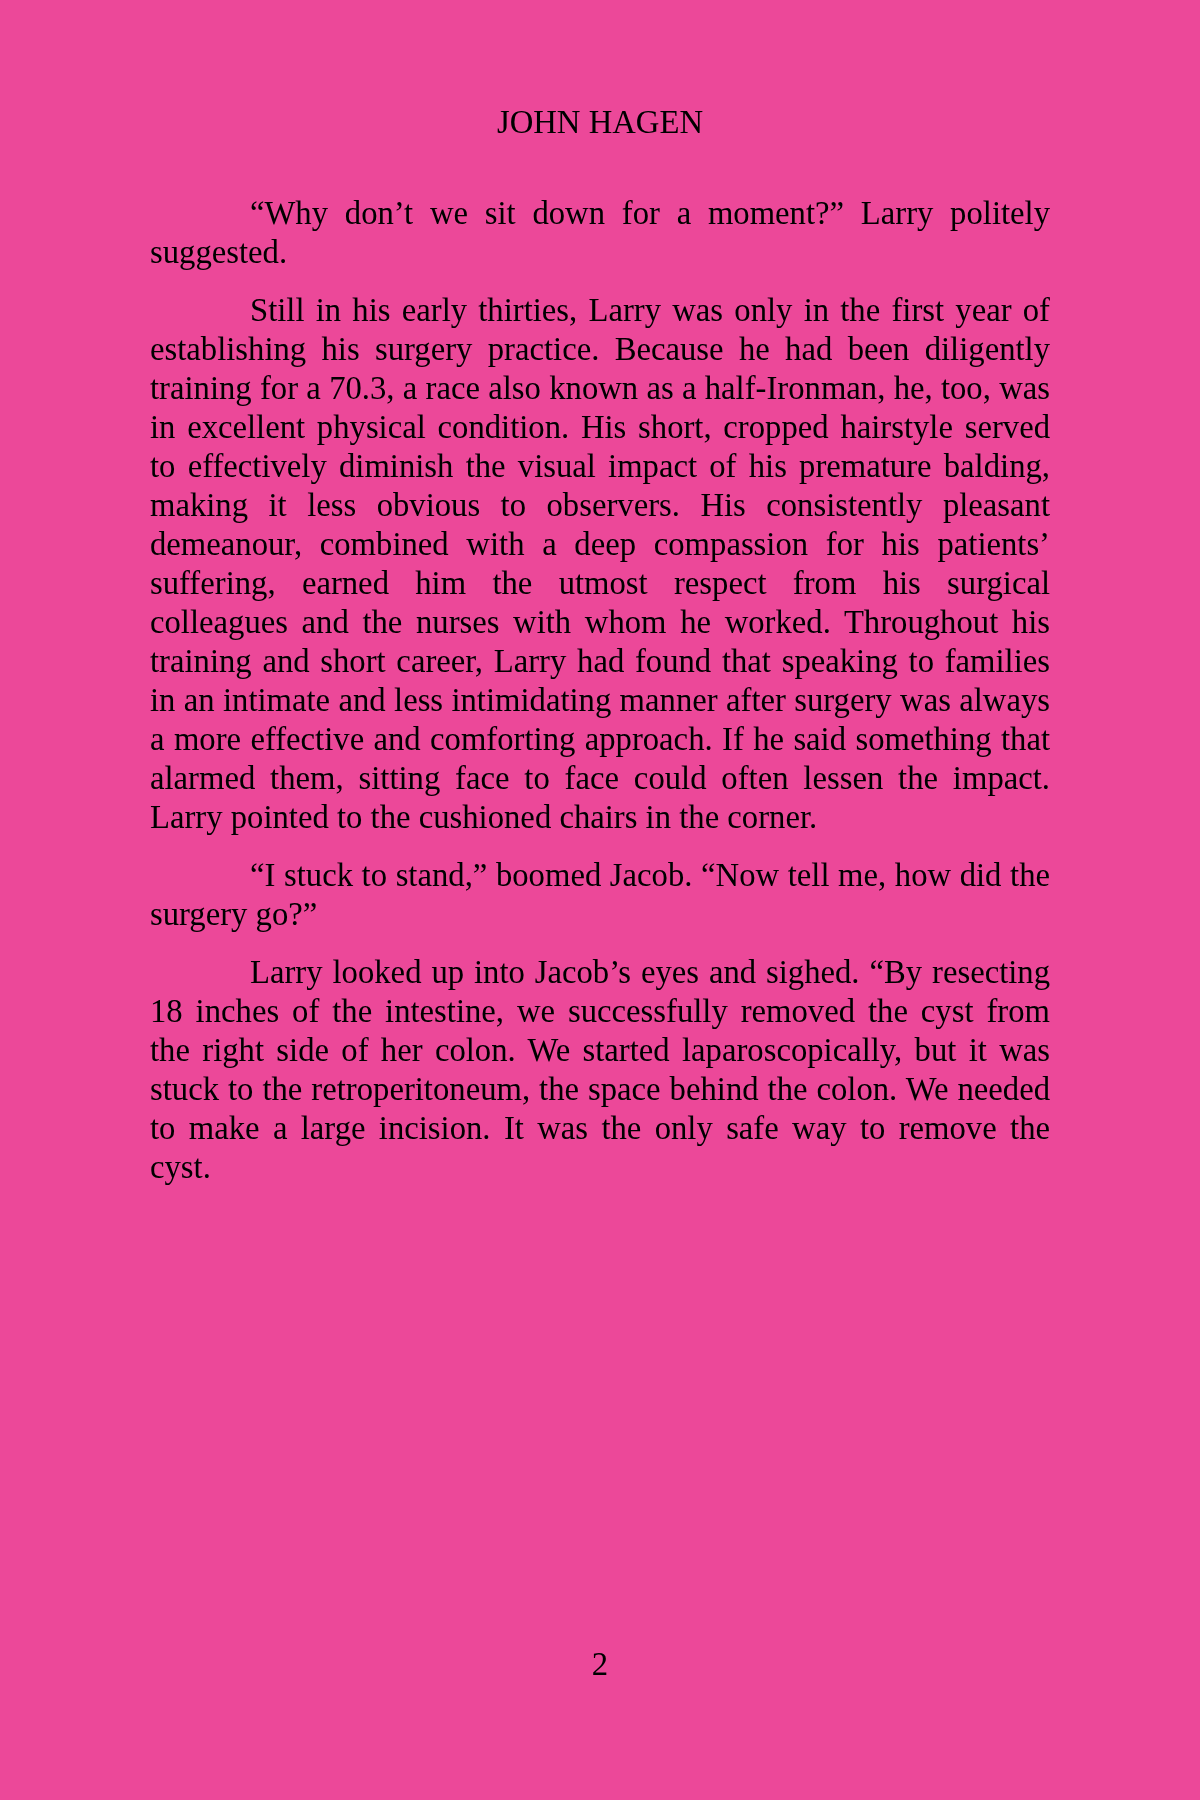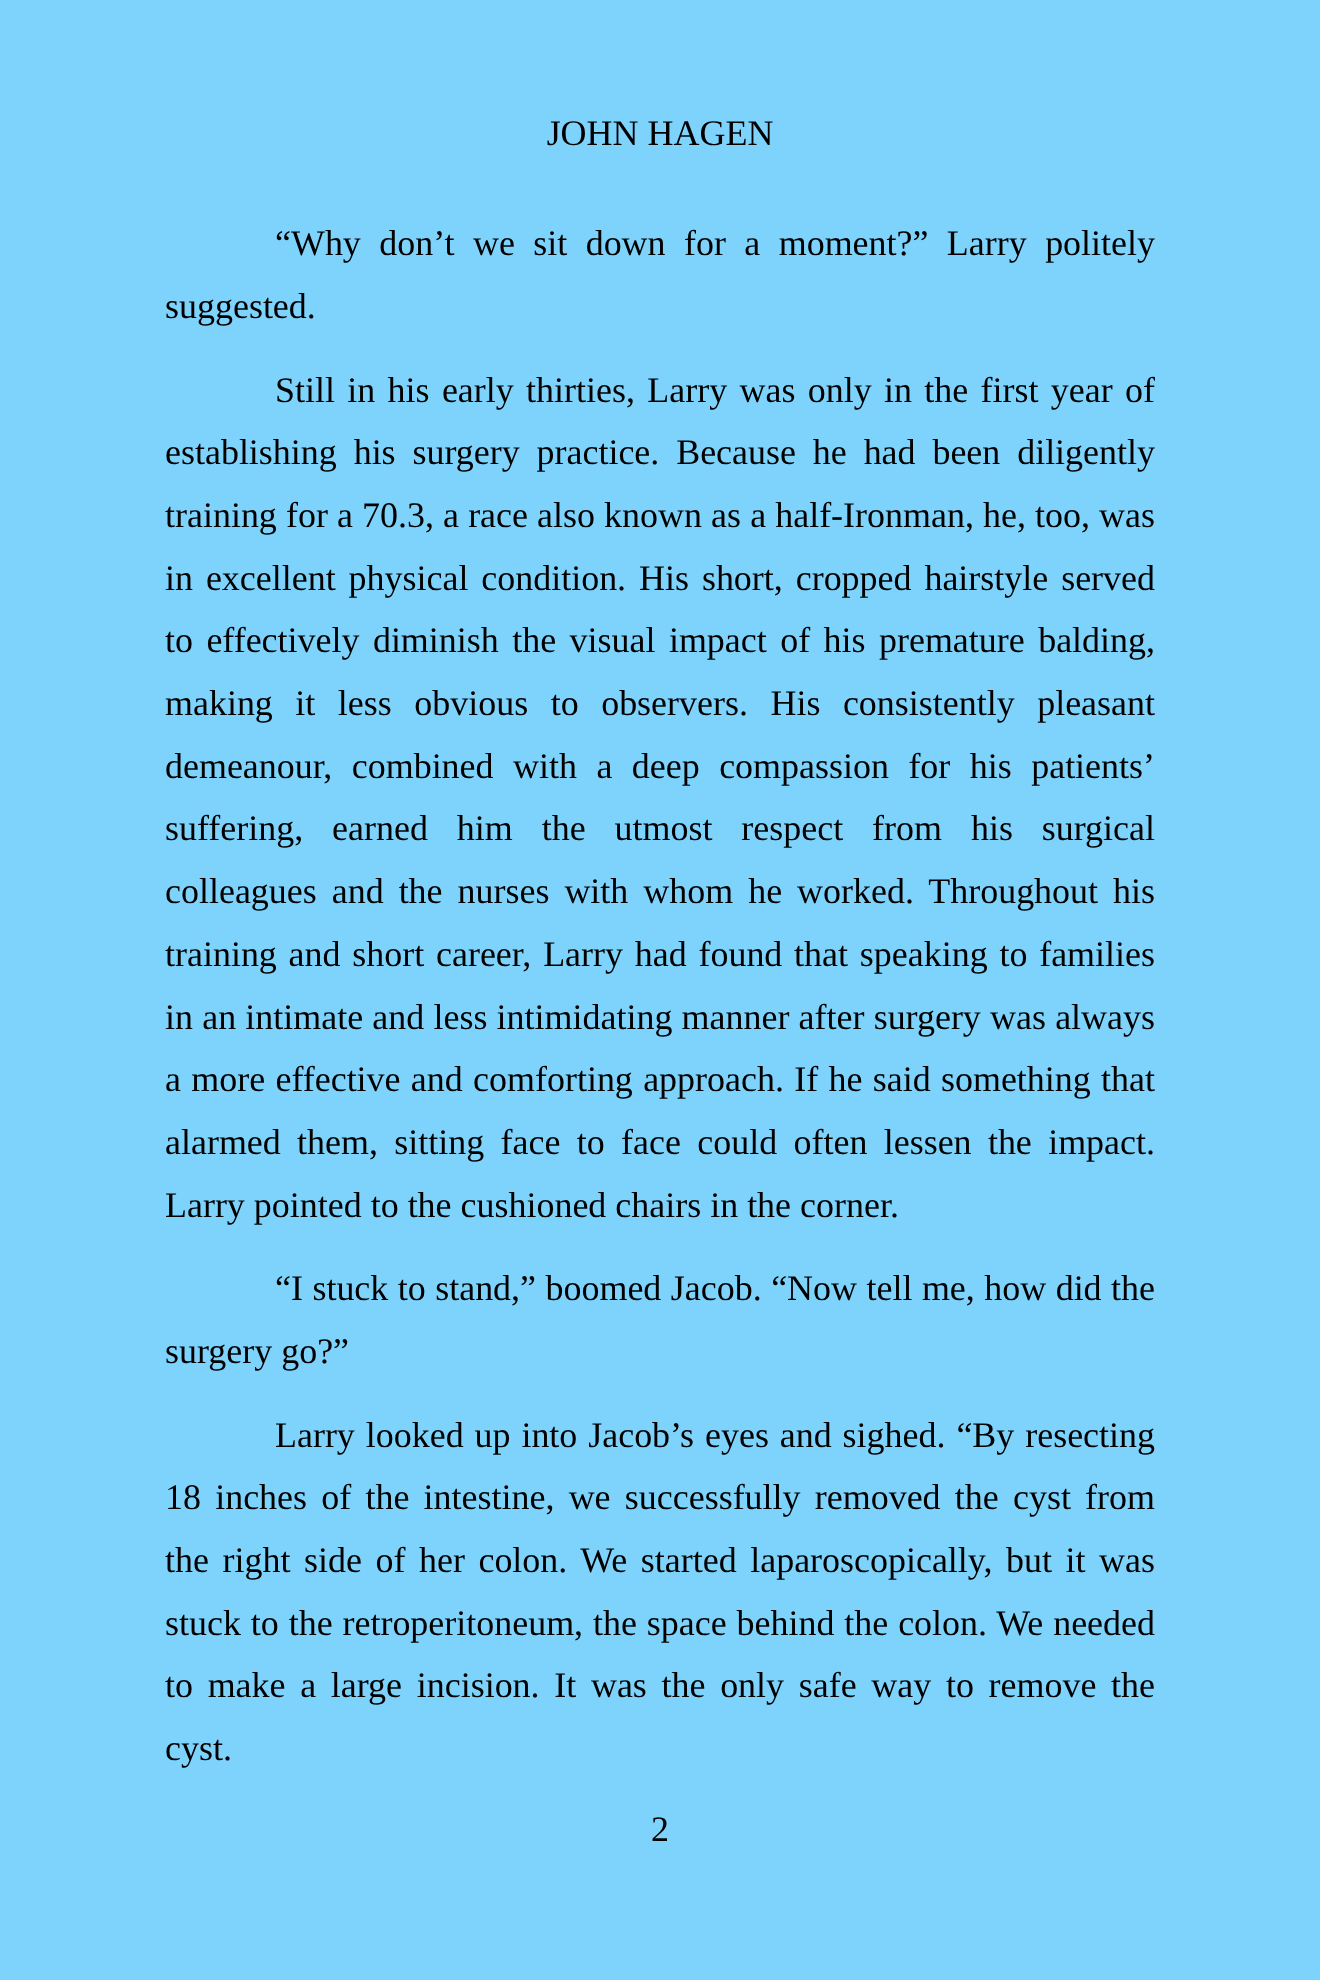--- a/index.html
+++ b/index.html
@@ -4,39 +4,39 @@
 <style>
   html, body {
     margin: 0;
     padding: 0;
     background: #ffffff;
   }
   .page {
     position: relative;
     width: 1200px;
     height: 1800px;
-    background: #7dd3fc;
+    background: #ec4899;
     box-sizing: border-box;
     padding: 94px 150px 0 150px;
     font-family: "Liberation Serif", "DejaVu Serif", serif;
     font-size: 32.7px;
     color: #000000;
     overflow: hidden;
   }
   .running-head {
     text-align: center;
     line-height: 57px;
     margin: 0 0 43px 0;
     white-space: nowrap;
   }
   .body-text p {
     margin: 0 0 19px 0;
     text-align: justify;
     text-indent: 100px;
-    line-height: 57px;
+    line-height: 39px;
     word-spacing: normal;
   }
   .page-footer {
     position: absolute;
     left: 0;
     right: 0;
     top: 1646px;
     text-align: center;
     line-height: 36px;
   }

